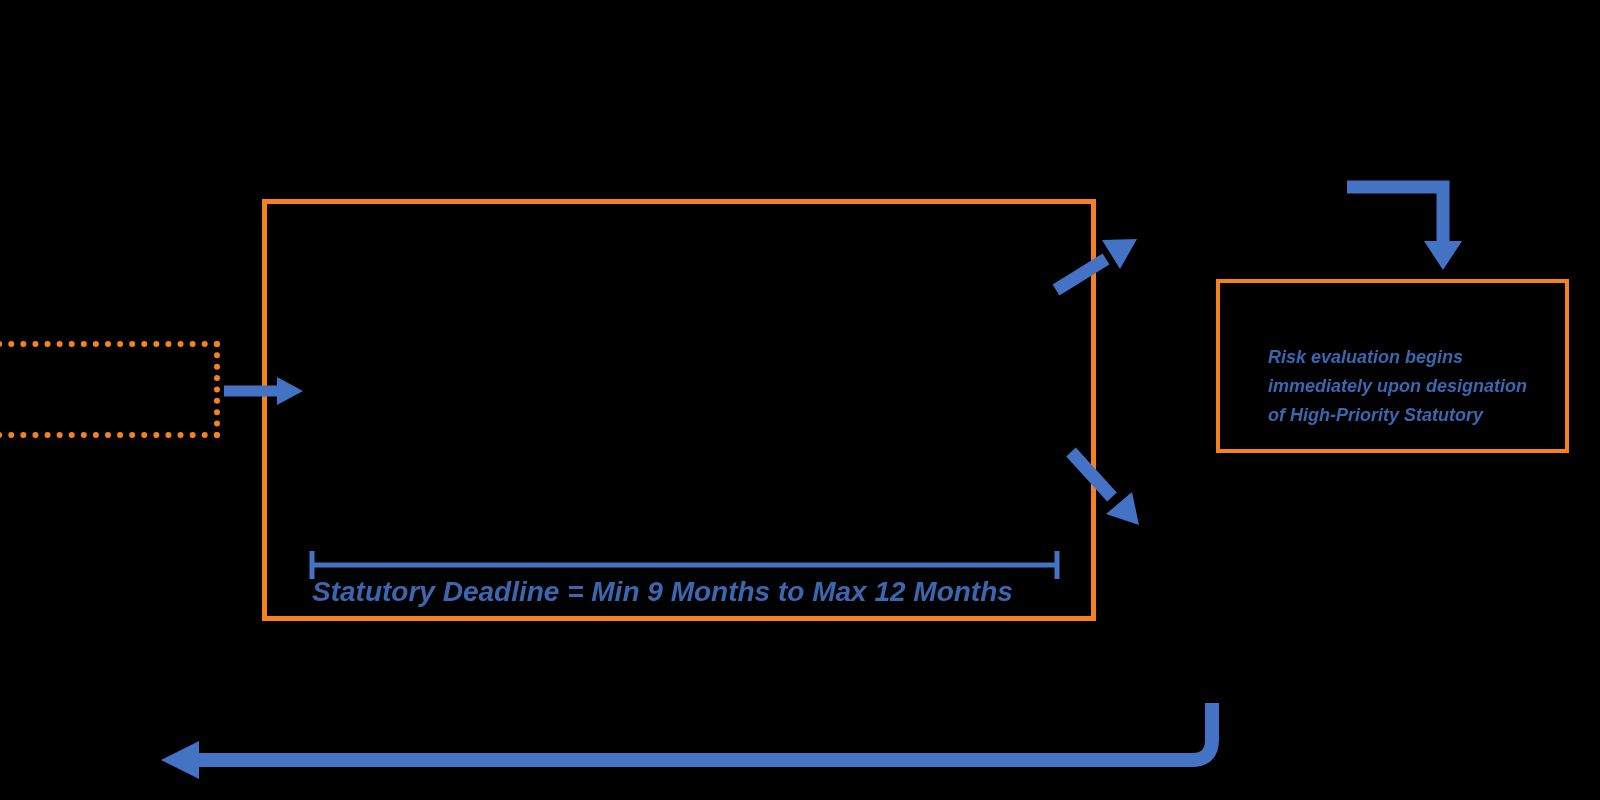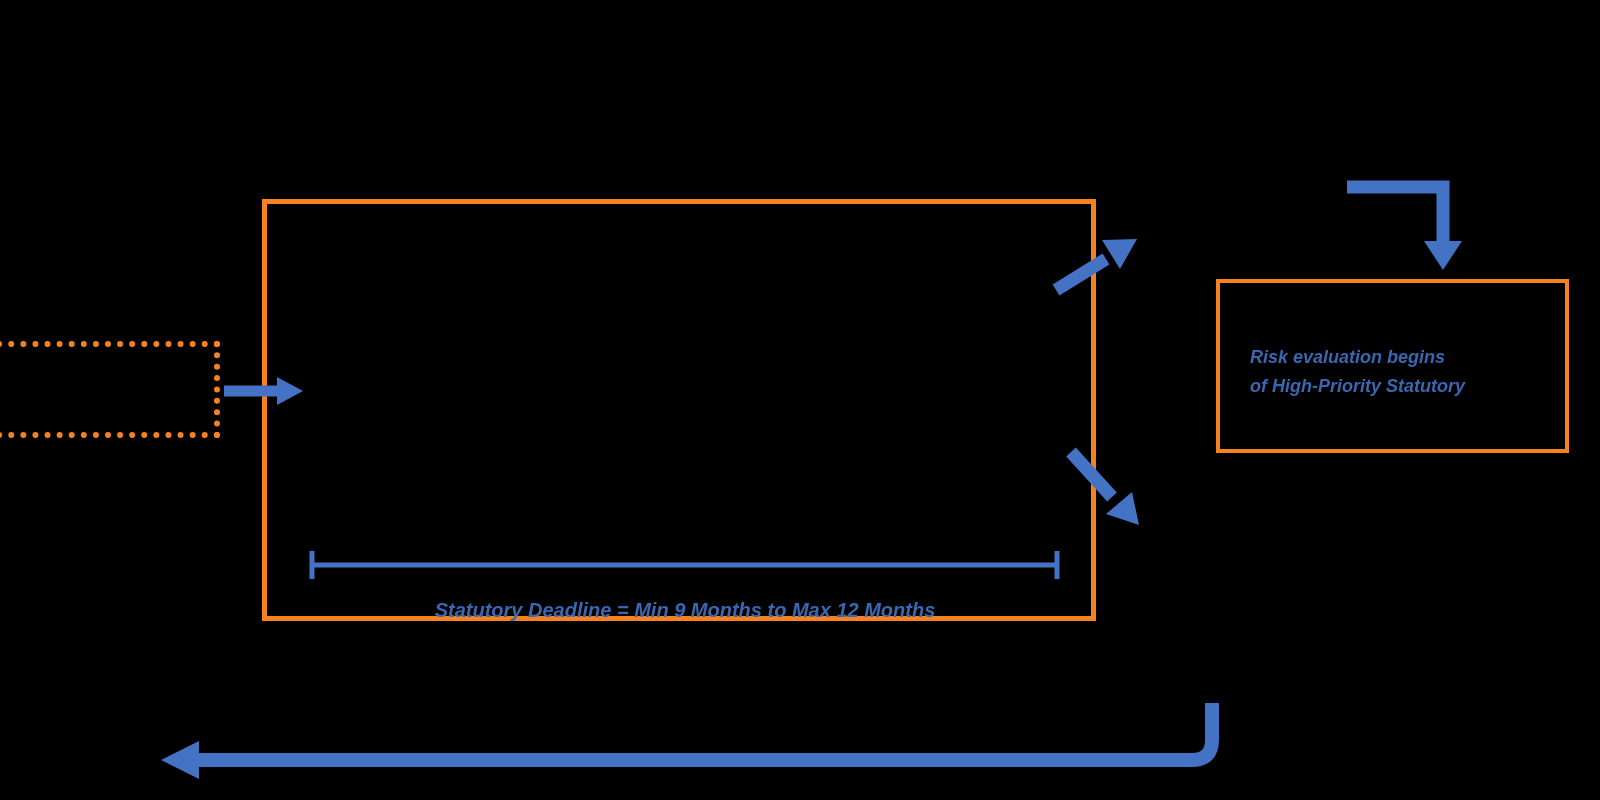--- a/index.html
+++ b/index.html
@@ -29,42 +29,40 @@
     width: 834px; height: 422px;
     border: 5px solid var(--orange, #F5821F);
     background: transparent;
   }
   .right-box {
     position: absolute;
     left: 1216px; top: 279px;
     width: 353px; height: 174px;
     border: 4px solid var(--orange, #F5821F);
     background: transparent;
-    padding: 60px 12px 0 30px;
+    padding: 60px 12px 0 48px;
   }
   .right-box .line {
     font-style: italic;
     font-weight: bold;
     font-size: 18px;
     line-height: 29px;
     color: var(--text_blue, #3B66B0);
     white-space: nowrap;
   }
 
   
   .deadline-label {
     position: absolute;
     left: 312px; top: 576px;
     width: 746px;
-    text-align: center;
     font-style: italic;
     font-weight: bold;
-    font-size: 20px;
+    font-size: 28px;
     color: var(--text_blue, #3B66B0);
-    margin-top: 23px;
   }
 
   
   svg.overlay {
     position: absolute;
     left: 0; top: 0;
     width: 1600px; height: 800px;
     pointer-events: none;
   }
   .stroke-blue { stroke: var(--blue, #4472C4); fill: none; }
@@ -76,20 +74,21 @@
 <div class="canvas">
 
   <div class="dotted-box"></div>
 
   <div class="main-box"></div>
 
   <div class="deadline-label">Statutory Deadline = Min 9 Months to Max 12 Months</div>
 
   <div class="right-box">
     <div class="line">Risk evaluation begins</div>
+    <div class="line">immediately upon designation</div>
     <div class="line">of High-Priority Statutory</div>
   </div>
 
   <svg class="overlay" viewBox="0 0 1600 800">
 
     <g>
       <line class="stroke-blue" x1="224" y1="391" x2="279" y2="391" stroke-width="11"></line>
       <polygon class="fill-blue" points="303,391 277,377 277,405"></polygon>
     </g>
 

